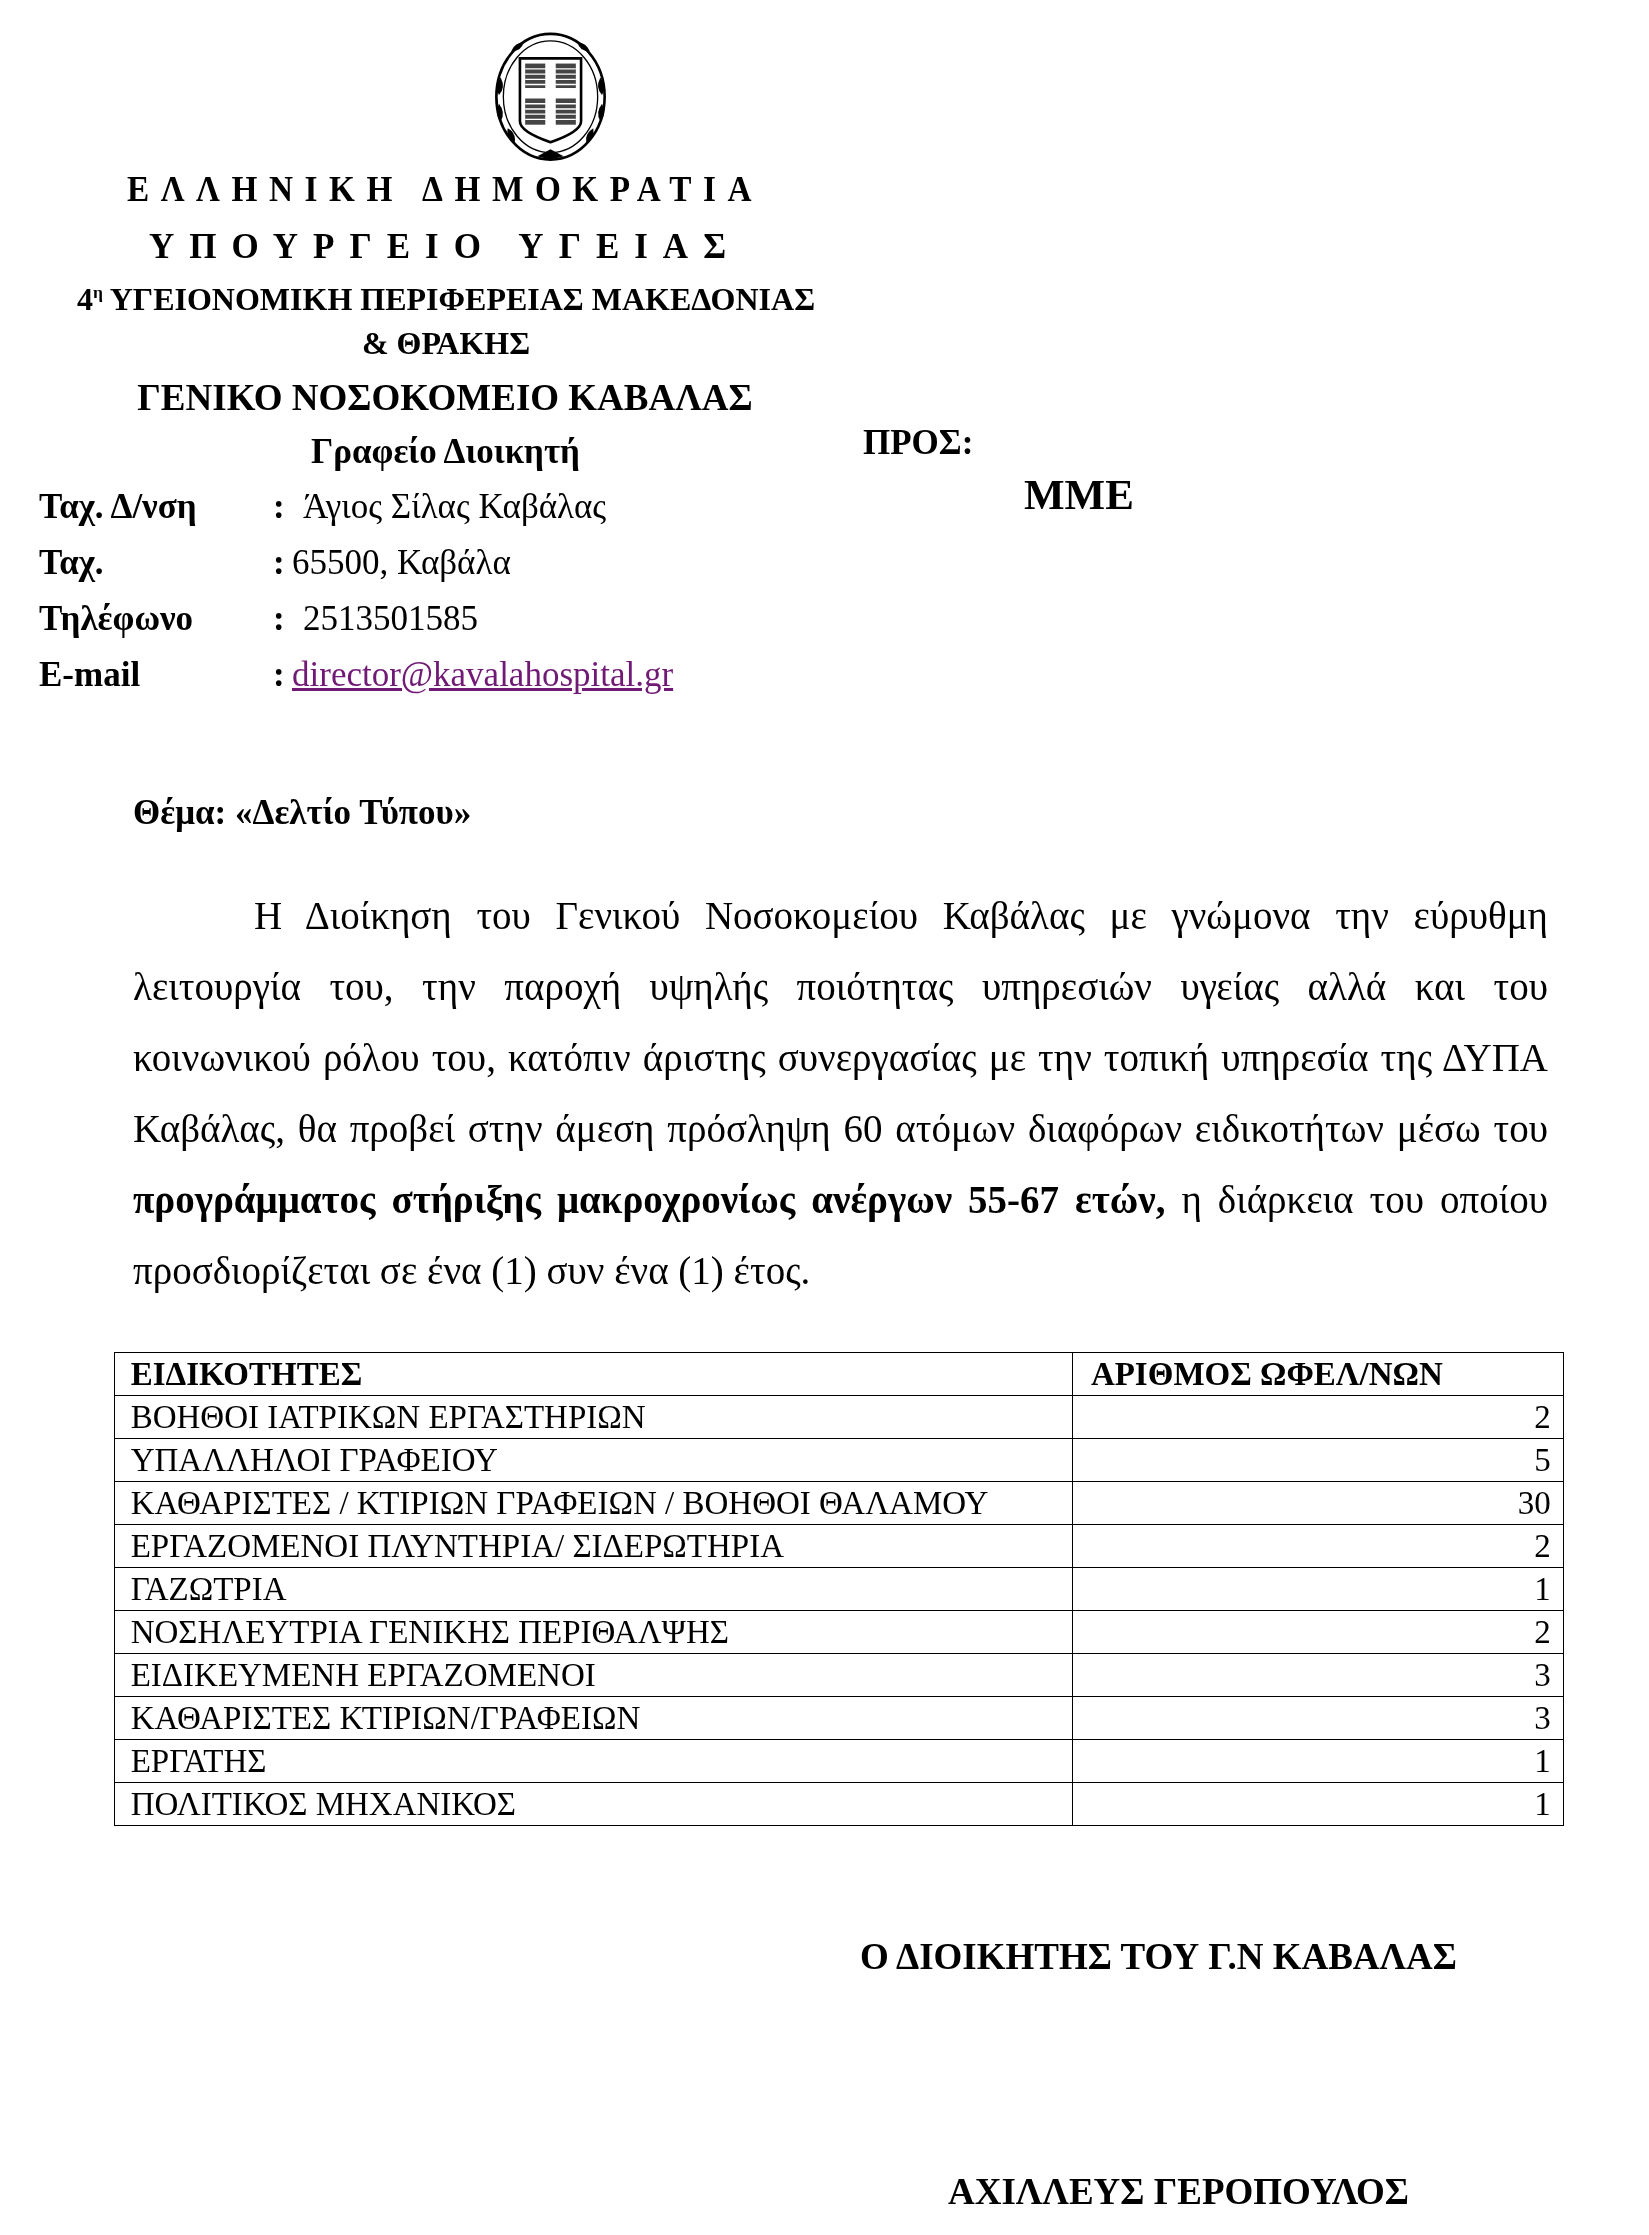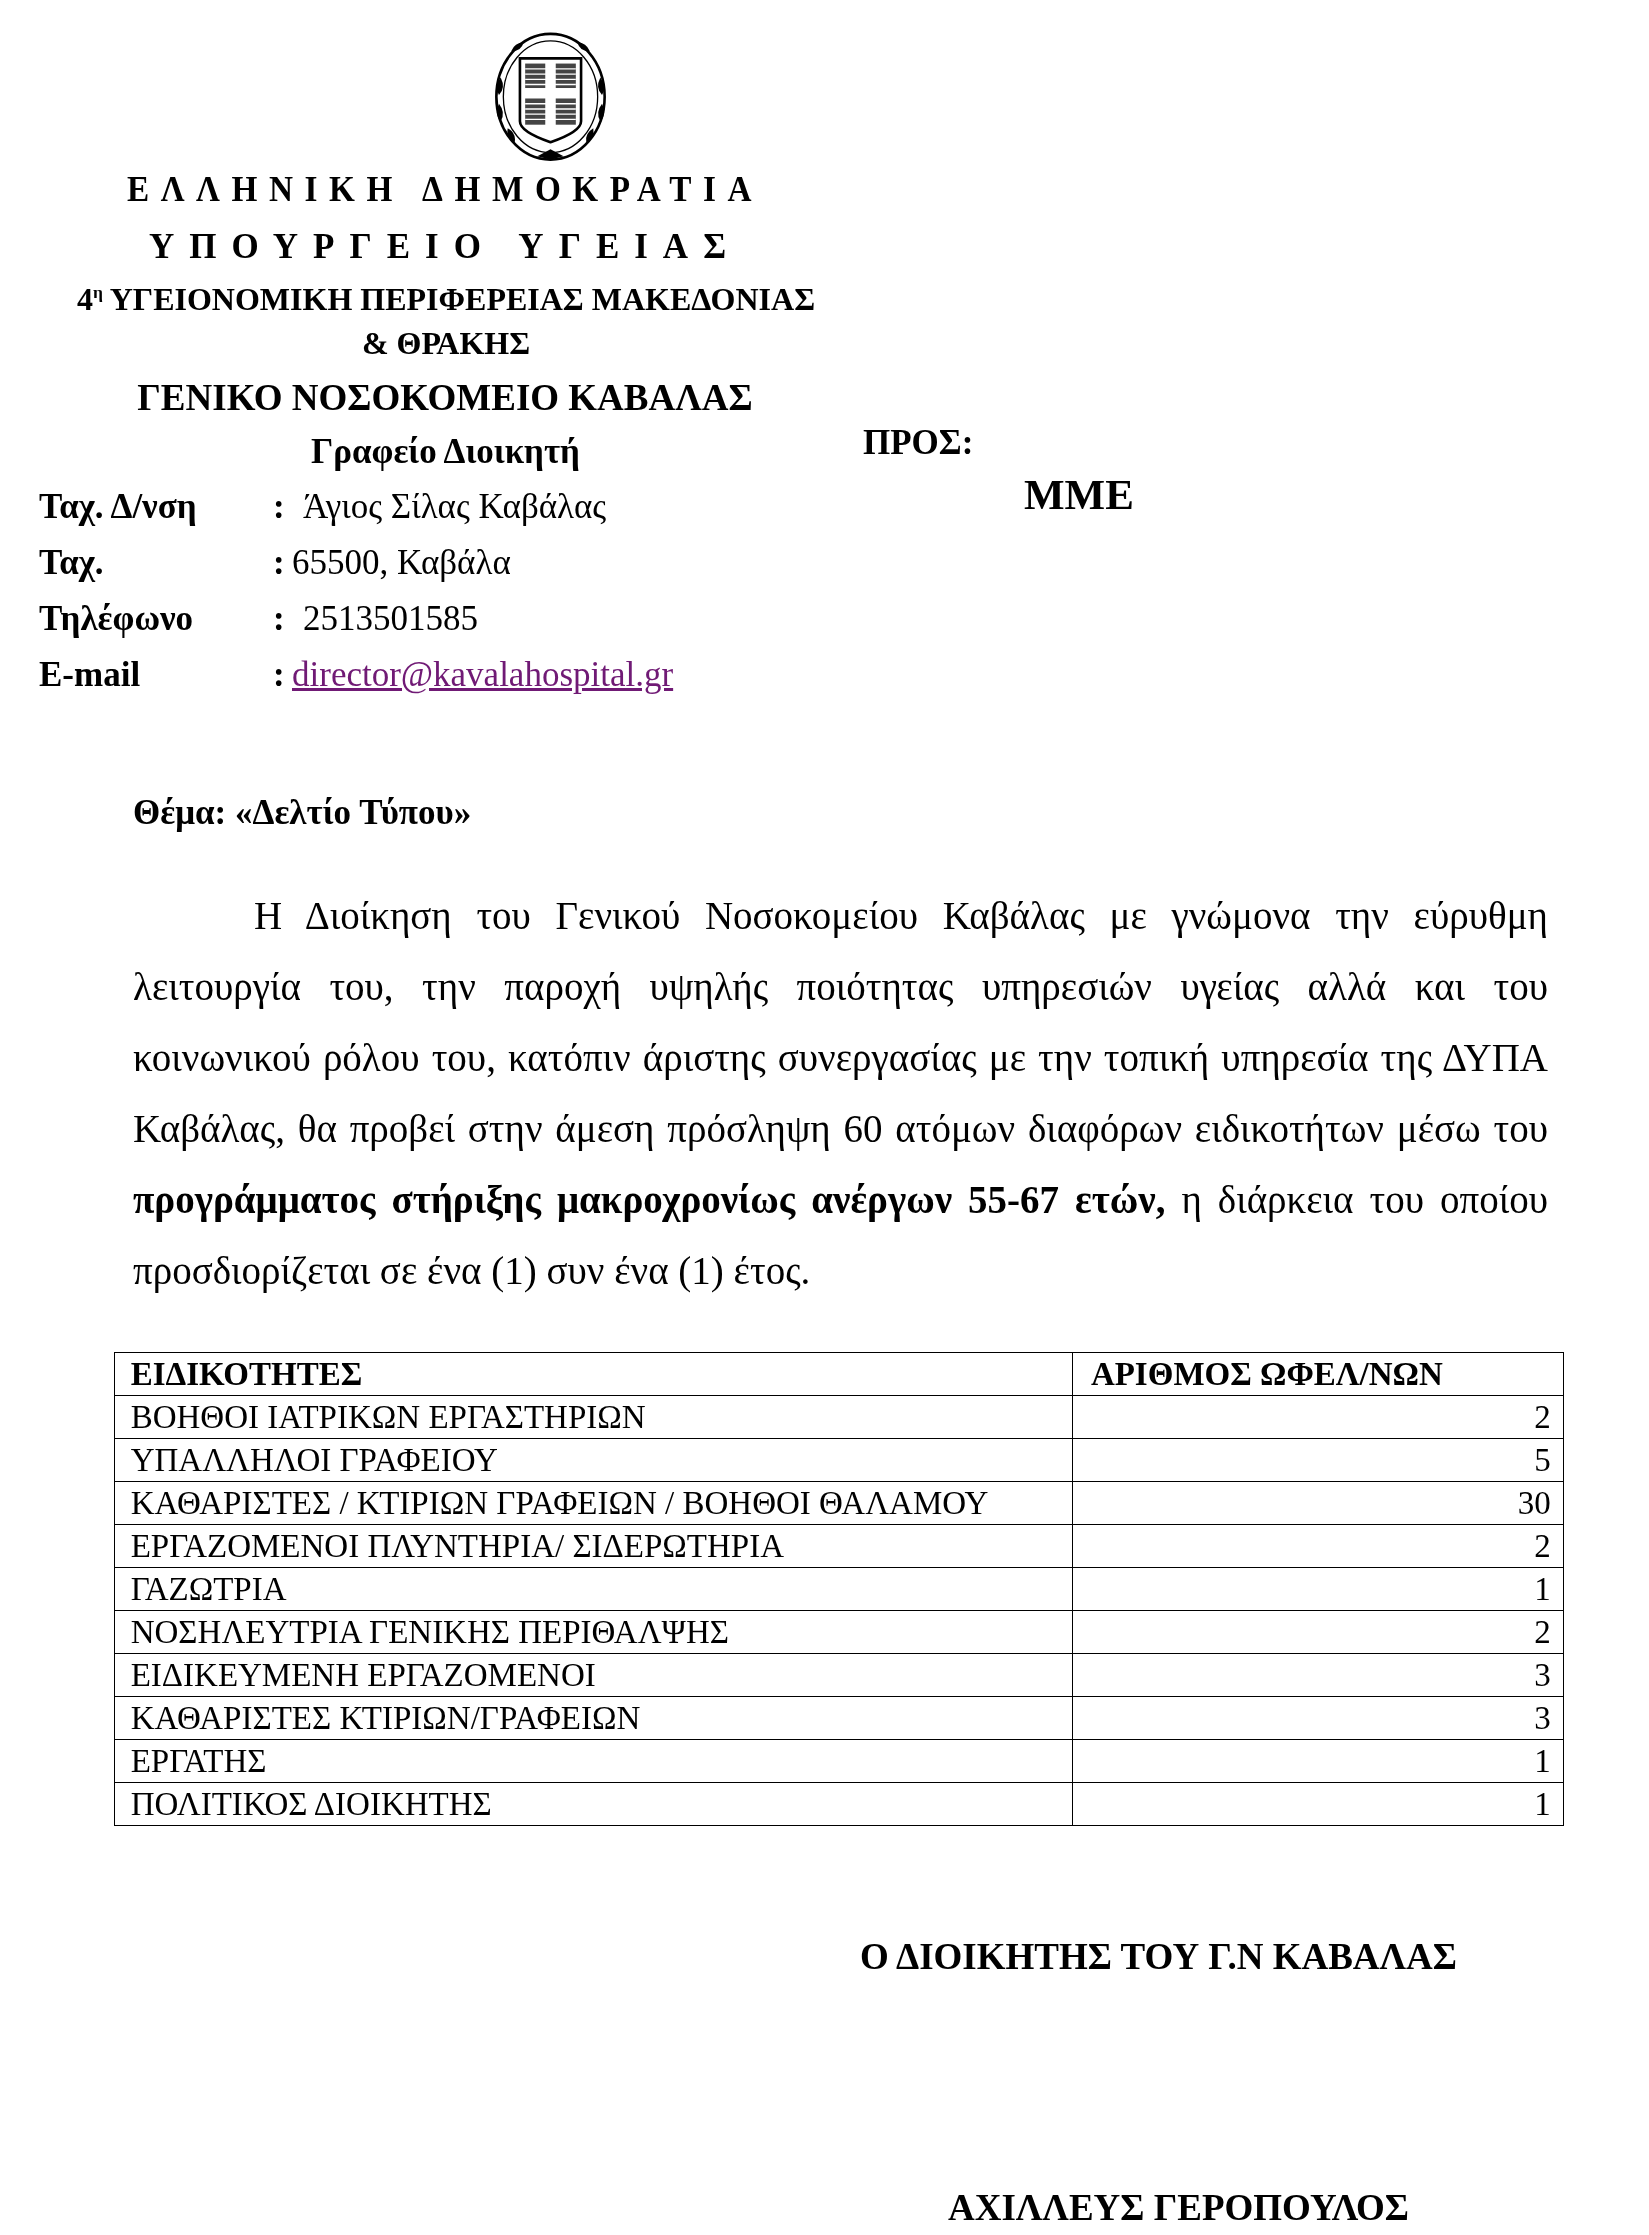--- a/index.html
+++ b/index.html
@@ -27,21 +27,21 @@
           line-height:71px; text-align:justify; text-indent:121px; }
   .para b { font-weight:bold; }
   table.spec { position:absolute; left:114px; top:1352px; width:1450px; border-collapse:collapse;
                font-size:33px; }
   table.spec td { border:1.7px solid #000; padding:0 15.7px; line-height:42px; vertical-align:top; }
   table.spec td.name { width:926px; text-align:justify; text-align-last:left; }
   table.spec td.num { text-align:right; padding-right:12.2px; }
   table.spec tr.head td { font-weight:bold; }
   table.spec tr.head td.num { text-align:left; padding-left:17.5px; }
   .sign1 { left:860px; top:1935px; font-size:37px; font-weight:bold; }
-  .sign2 { left:948px; top:2170px; font-size:37px; font-weight:bold;margin-top:16px; }
+  .sign2 { left:948px; top:2170px; font-size:37px; font-weight:bold; }
 </style>
 </head>
 <body>
 
 <div class="abs emblem">
   <svg width="131" height="140" viewBox="0 0 150 160">
     <g fill="none" stroke="#000" stroke-width="3">
       <ellipse cx="75" cy="82" rx="62" ry="72"></ellipse>
       <ellipse cx="75" cy="82" rx="54" ry="64" stroke-width="1.5"></ellipse>
     </g>
@@ -147,21 +147,21 @@
       </tr>
   <tr>
         <td class="name">ΚΑΘΑΡΙΣΤΕΣ ΚΤΙΡΙΩΝ/ΓΡΑΦΕΙΩΝ</td>
         <td class="num">3</td>
       </tr>
   <tr>
         <td class="name">ΕΡΓΑΤΗΣ</td>
         <td class="num">1</td>
       </tr>
   <tr>
-        <td class="name">ΠΟΛΙΤΙΚΟΣ ΔΙΟΙΚΗΤΗΣ</td>
+        <td class="name">ΠΟΛΙΤΙΚΟΣ ΜΗΧΑΝΙΚΟΣ</td>
         <td class="num">1</td>
       </tr>
 </tbody>
   </table>
 
 <div class="abs sign1">Ο  ΔΙΟΙΚΗΤΗΣ ΤΟΥ Γ.Ν ΚΑΒΑΛΑΣ</div>
 <div class="abs sign2">ΑΧΙΛΛΕΥΣ ΓΕΡΟΠΟΥΛΟΣ</div>
 
 
 </body></html>

